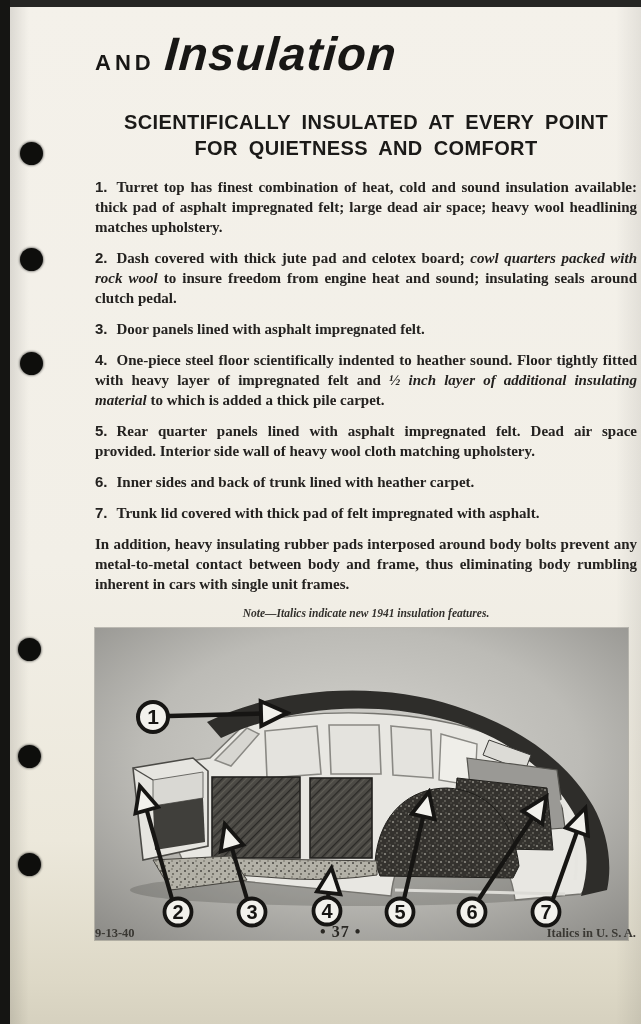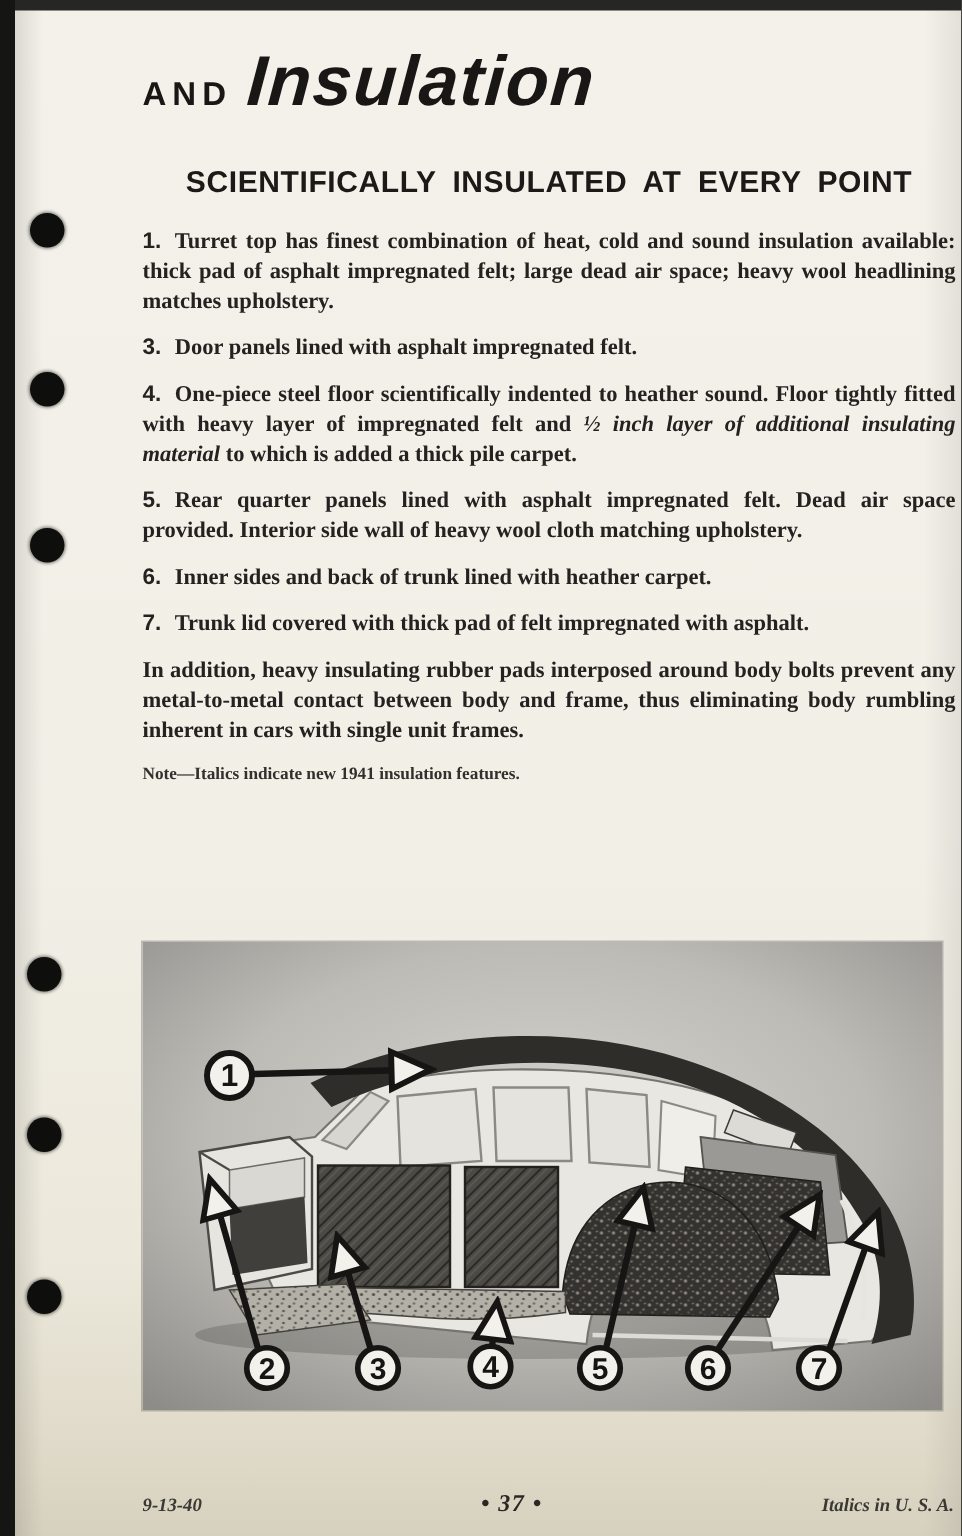--- a/index.html
+++ b/index.html
@@ -36,50 +36,52 @@
     font-size:20px;line-height:26px;letter-spacing:.4px;word-spacing:5px;color:#1b1a18;
   }
   .body-text{margin-top:16px;}
   .item,.closing{
     font-size:15px;line-height:20px;font-weight:bold;text-align:justify;
     margin:0 0 11px 0;color:#242220;
   }
   .num{font-family:"Liberation Sans", sans-serif;font-weight:bold;font-size:15px;padding-right:9px;}
   .it{font-style:italic;}
   .note{
-    font-size:11.5px;font-weight:bold;color:#32302c;margin-top:13px;
+    font-size:11.5px;font-style:italic;font-weight:bold;color:#32302c;margin-top:13px;text-align:center;
   }
   .figure{
     position:absolute;left:85px;top:628px;width:533px;height:312px;
     outline:1px solid rgba(90,90,86,.35);
   }
   .footer{
-    position:absolute;left:85px;right:5px;top:994px;
+    position:absolute;left:85px;right:5px;top:923px;
     display:flex;justify-content:space-between;align-items:baseline;
-    font-size:12.5px;color:#3a3833;font-weight:bold;font-style:italic;
+    font-size:12.5px;color:#3a3833;font-weight:bold;
   }
   .footer .pg{font-size:16px;color:#2a2824;letter-spacing:1px;}
 </style>
 </head>
 <body>
 
 <div class="paper">
 
   <div class="content">
 
     <div class="title-row">
       <span class="kicker">AND</span><span class="title">Insulation</span>
     </div>
 
     <div class="subtitle">
       <div>SCIENTIFICALLY INSULATED AT EVERY POINT</div>
+      <div>FOR QUIETNESS AND COMFORT</div>
     </div>
 
     <div class="body-text">
       <p class="item"><span class="num">1.</span><span>Turret top has finest combination of heat, cold and sound insulation available: thick pad of asphalt impregnated felt; large dead air space; heavy wool headlining matches upholstery.</span><span class="it"></span><span></span></p>
+      <p class="item"><span class="num">2.</span><span>Dash covered with thick jute pad and celotex board; </span><span class="it">cowl quarters packed with rock wool</span><span> to insure freedom from engine heat and sound; insulating seals around clutch pedal.</span></p>
       <p class="item"><span class="num">3.</span><span>Door panels lined with asphalt impregnated felt.</span><span class="it"></span><span></span></p>
       <p class="item"><span class="num">4.</span><span>One-piece steel floor scientifically indented to heather sound. Floor tightly fitted with heavy layer of impregnated felt and </span><span class="it">½ inch layer of additional insulating material</span><span> to which is added a thick pile carpet.</span></p>
       <p class="item"><span class="num">5.</span><span>Rear quarter panels lined with asphalt impregnated felt. Dead air space provided. Interior side wall of heavy wool cloth matching upholstery.</span><span class="it"></span><span></span></p>
       <p class="item"><span class="num">6.</span><span>Inner sides and back of trunk lined with heather carpet.</span><span class="it"></span><span></span></p>
       <p class="item"><span class="num">7.</span><span>Trunk lid covered with thick pad of felt impregnated with asphalt.</span><span class="it"></span><span></span></p>
       <p class="closing">In addition, heavy insulating rubber pads interposed around body bolts prevent any metal-to-metal contact between body and frame, thus eliminating body rumbling inherent in cars with single unit frames.</p>
       <div class="note">Note—Italics indicate new 1941 insulation features.</div>
     </div>
   </div>
 

